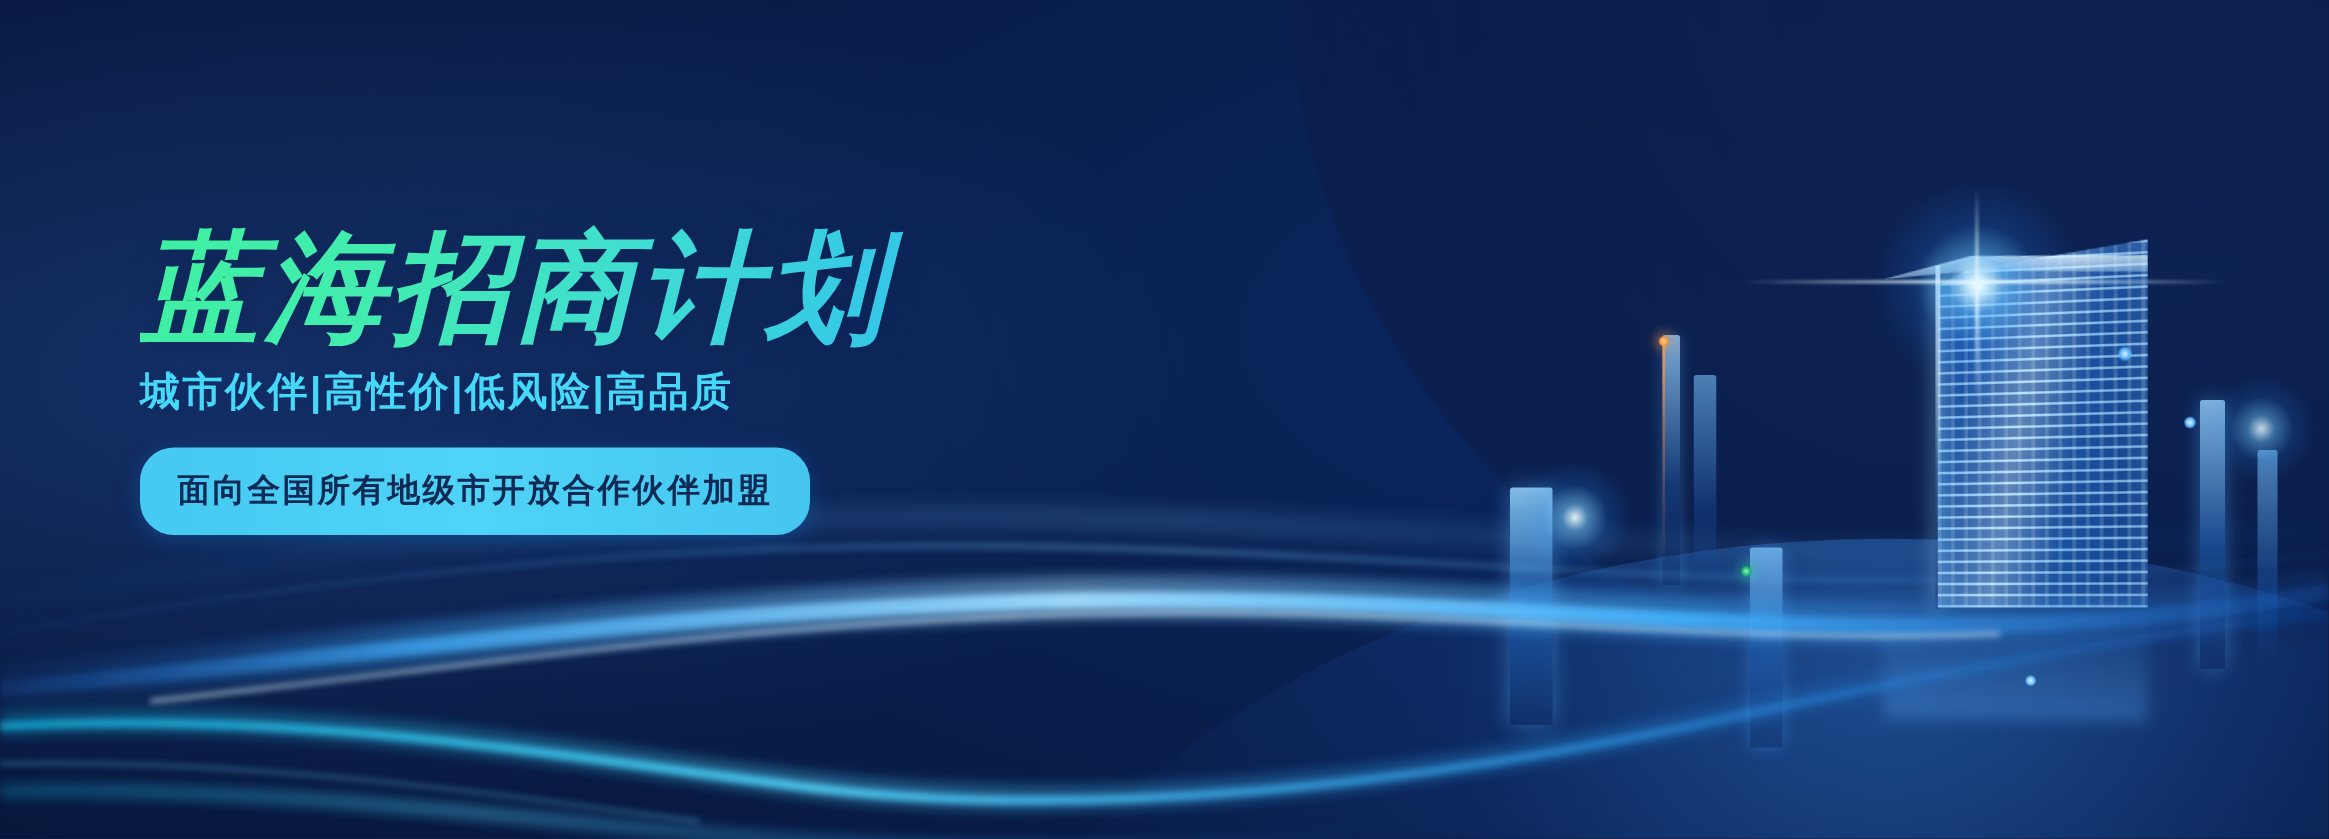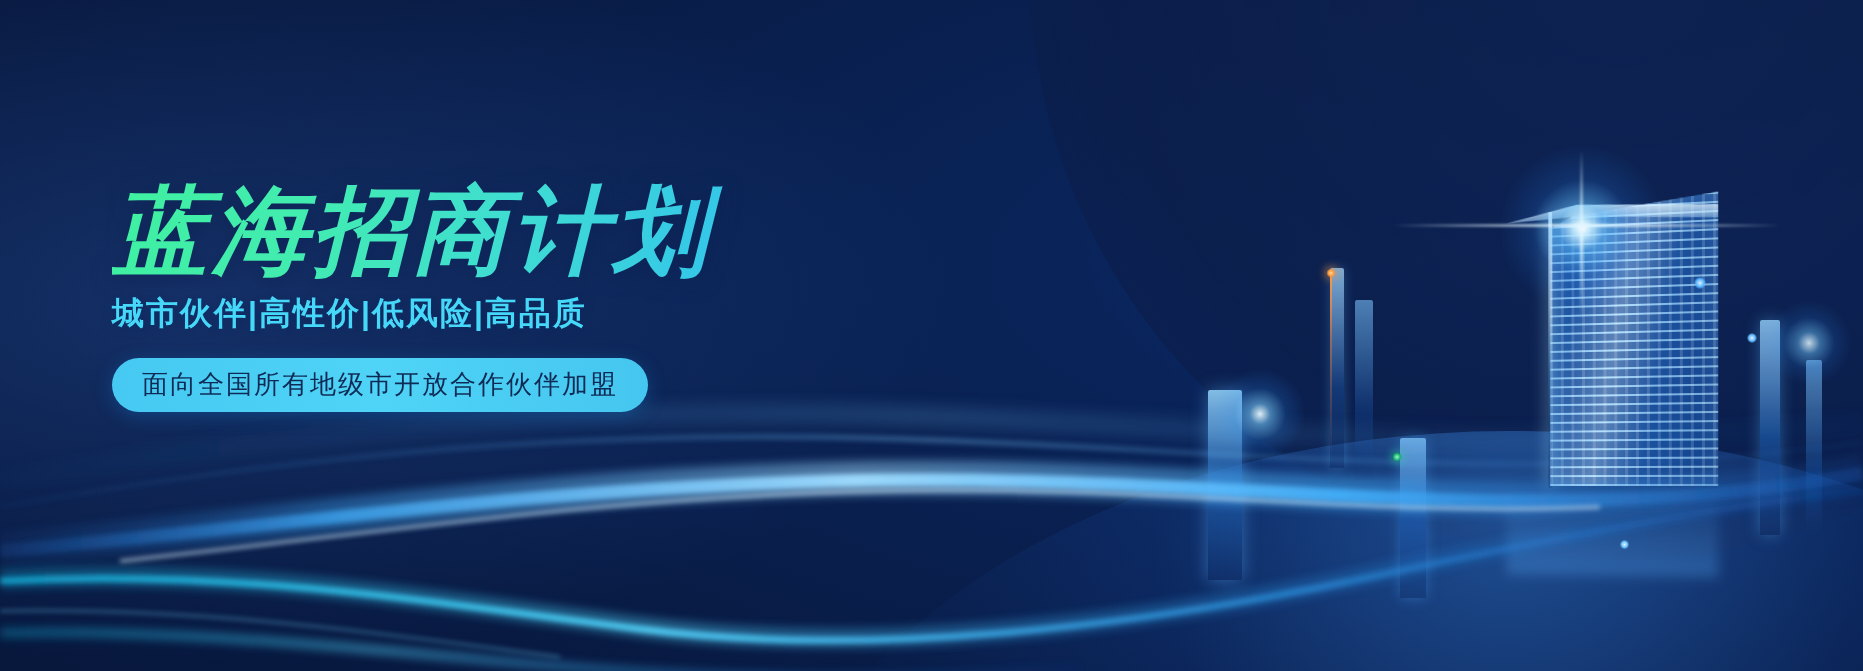--- a/index.html
+++ b/index.html
@@ -189,43 +189,44 @@
     letter-spacing:4px;
     line-height:1.06;
     margin:0 0 10px 0;
     background:linear-gradient(105deg,#3ff0a0 0%,#42ecb0 26%,#3fddd2 52%,#35c9e6 76%,#2fc0f0 100%);
     -webkit-background-clip:text;
     background-clip:text;
     color:transparent;
     -webkit-text-fill-color:transparent;
     filter:drop-shadow(0 3px 10px rgba(10,30,80,.55));
     white-space:nowrap;
+    font-family:Liberation Serif, serif;
   }
 
   .subtitle{
     font-size:32px;
     font-weight:bold;
     letter-spacing:2px;
     color:#46d8f8;
     margin:6px 0 22px 0;
     text-shadow:0 2px 10px rgba(12,40,95,.6);
     white-space:nowrap;
   }
 
   .pill{
     display:inline-flex;
     align-items:center;
     justify-content:center;
-    height:54px;
+    height:70px;
     padding:0 30px;
     border-radius:27px;
     background:linear-gradient(90deg,#46c9f2 0%,#4fd3f6 50%,#45c6f0 100%);
     color:#0e2a55;
     font-size:26px;
-    font-weight:normal;
+    font-weight:bold;
     letter-spacing:2px;
     box-shadow:0 4px 18px rgba(20,120,200,.35);
     white-space:nowrap;
   }
 </style>
 </head>
 <body>
 
 <div class="banner">
 

